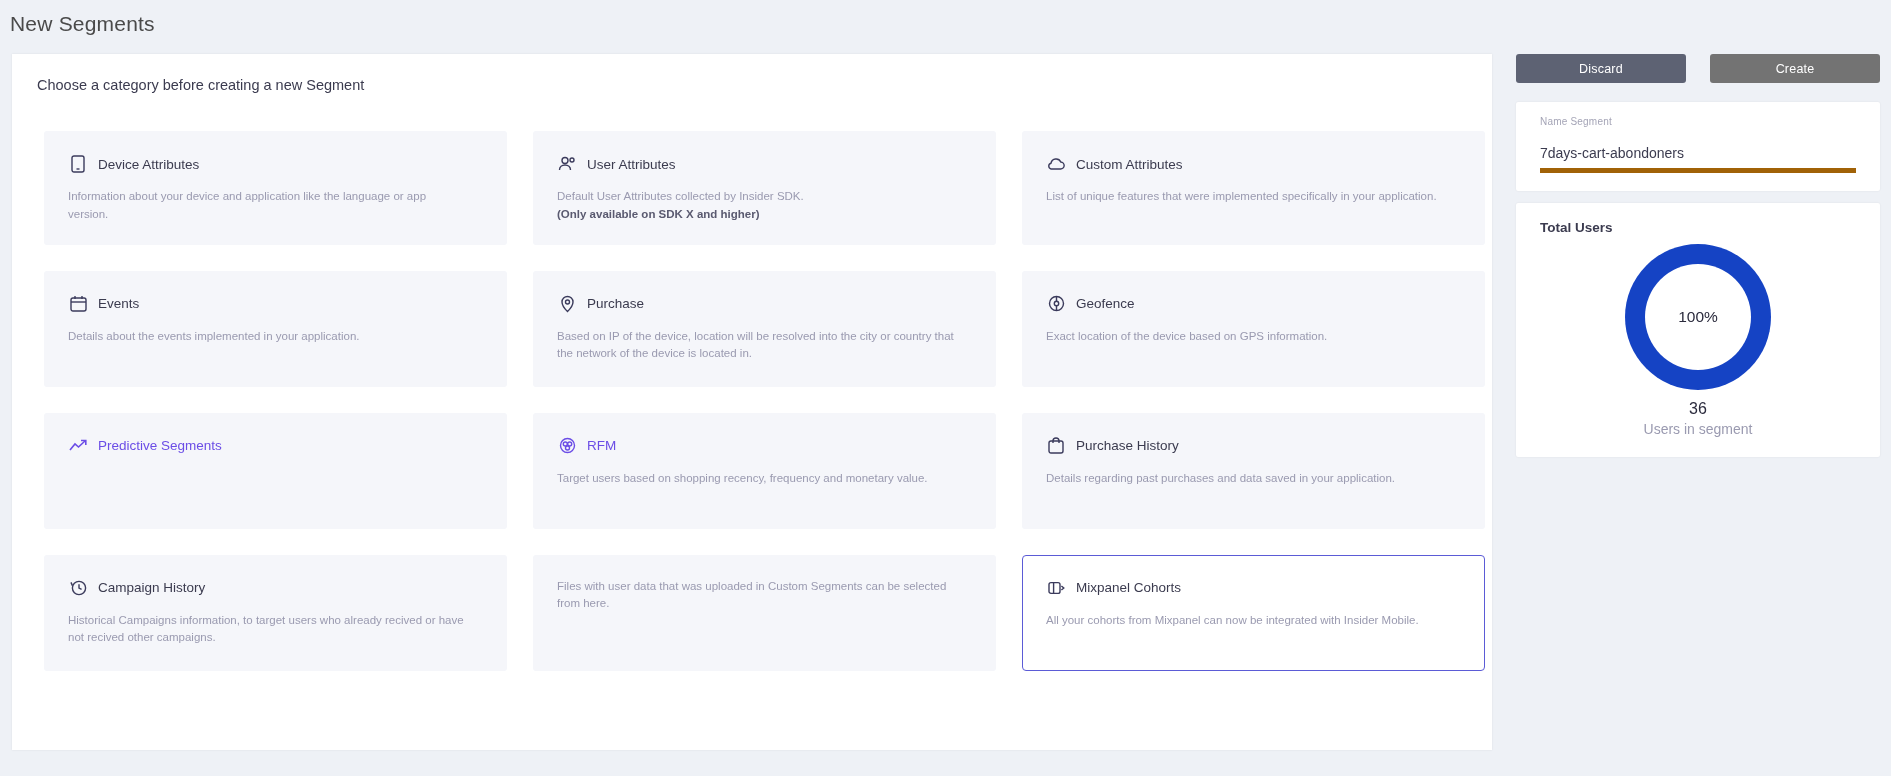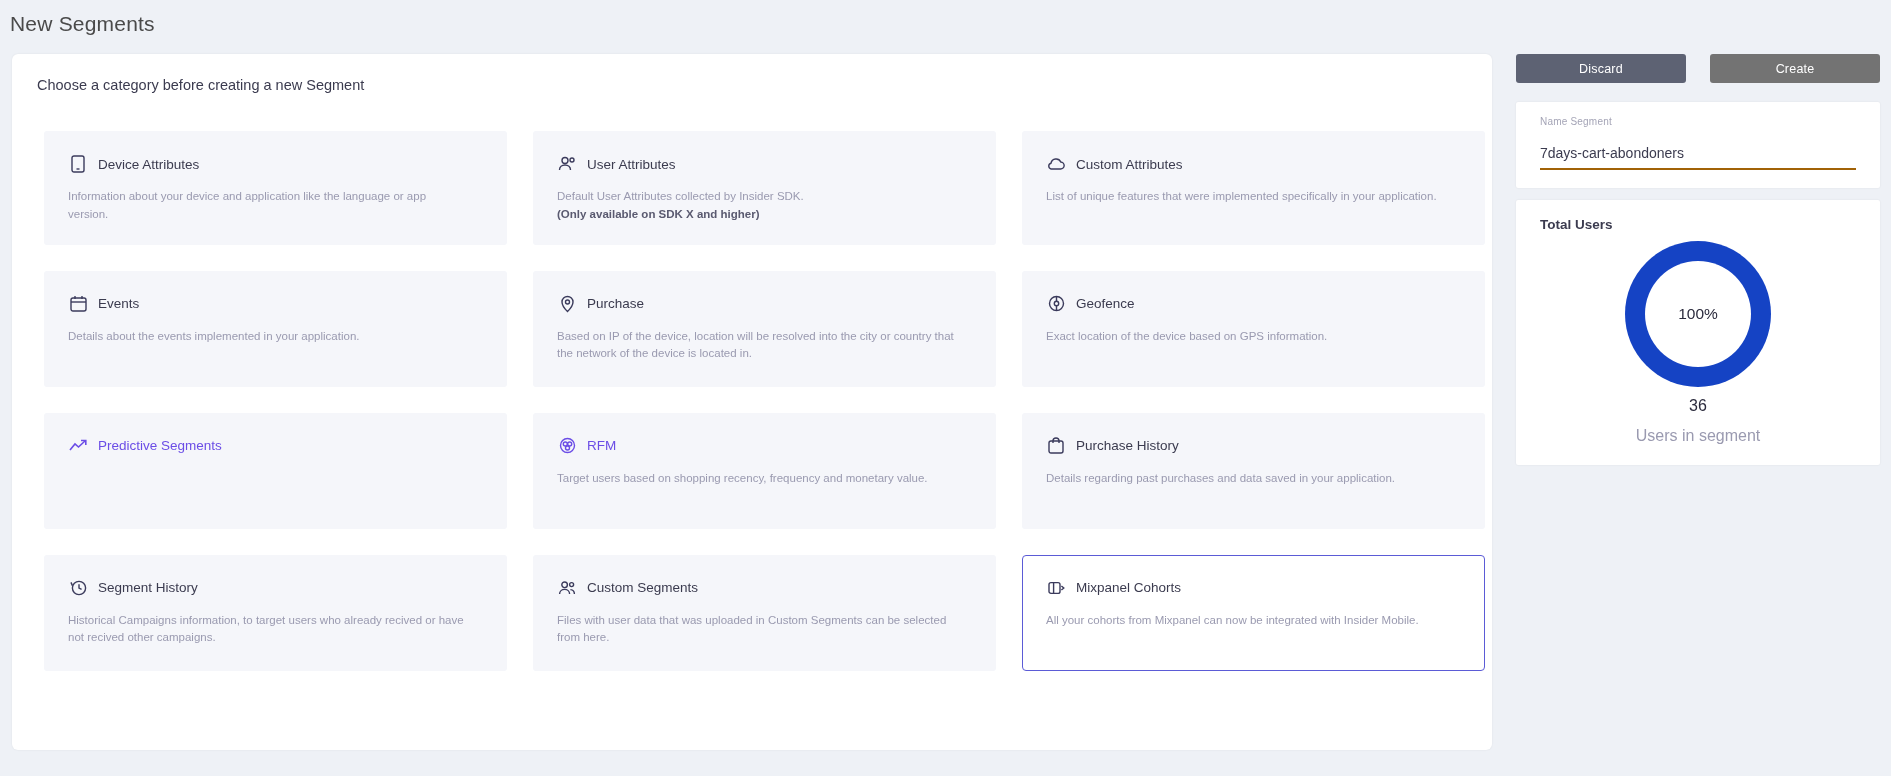--- a/index.html
+++ b/index.html
@@ -21,21 +21,21 @@
     font-weight: 400;
     letter-spacing: .2px;
   }
 
   
   .main-panel {
     position: absolute;
     left: 12px; top: 54px;
     width: 1480px; height: 696px;
     background: #ffffff;
-    border-radius: 6px;
+    border-radius: 0;
     box-shadow: 0 0 2px rgba(0,0,0,0.08);
   }
   .panel-heading {
     position: absolute;
     left: 25px; top: 23px;
     font-size: 14.5px;
     color: #3b3b4f;
     font-weight: 400;
   }
 
@@ -125,21 +125,21 @@
   }
   .field-label {
     font-size: 10px;
     color: #a4a4b6;
     margin-bottom: 16px;
     letter-spacing: .2px;
   }
   .field-input {
     width: 100%;
     border: none;
-    border-bottom: 2px solid #a16207;
+    border-bottom: 5px solid #a16207;
     outline: none;
     font-size: 14px;
     color: #3b3b4f;
     padding: 2px 0 7px 0;
     font-family: "Liberation Sans", sans-serif;
     background: transparent;
   }
 
   .users-card {
     margin-top: 12px;
@@ -174,23 +174,23 @@
     display: flex; align-items: center; justify-content: center;
     font-size: 15.5px;
     color: #2b2b3d;
   }
   .users-count {
     font-size: 16px;
     color: #2b2b3d;
     margin-top: 10px;
   }
   .users-sub {
-    font-size: 16px;
+    font-size: 14px;
     color: #9a9ab0;
-    margin-top: 12px;
+    margin-top: 3px;
   }
 </style>
 </head>
 <body>
 
 <div class="page">
 
   <div class="page-title">New Segments</div>
 
   <div class="main-panel">
@@ -325,37 +325,26 @@
 
       <div class="card tall">
         <div class="card-head">
           <span class="card-icon">
             <svg width="17" height="17" viewBox="0 0 17 17" fill="none" stroke="#3b3b5c" stroke-width="1.4">
                 <circle cx="9" cy="9" r="6.6"></circle>
                 <polyline points="9,5.2 9,9 11.6,10.4"></polyline>
                 <polyline points="2.4,6.6 1,3.4"></polyline>
               </svg>
           </span>
-          <span class="card-title">Segment History</span>
+          <span class="card-title">Campaign History</span>
         </div>
         <div class="card-desc">Historical Campaigns information, to target users who already recived or have not recived other campaigns.</div>
       </div>
 
       <div class="card tall">
-        <div class="card-head">
-          <span class="card-icon">
-            <svg width="18" height="16" viewBox="0 0 18 16" fill="none" stroke="#3b3b5c" stroke-width="1.4">
-                <circle cx="6.6" cy="4.8" r="2.8"></circle>
-                <path d="M1.6 14c0-2.7 2.2-4.6 5-4.6s5 1.9 5 4.6"></path>
-                <circle cx="13.6" cy="4.6" r="2"></circle>
-                <path d="M12.4 9.6c2.2.2 4 1.9 4 4.4"></path>
-              </svg>
-          </span>
-          <span class="card-title">Custom Segments</span>
-        </div>
         <div class="card-desc">Files with user data that was uploaded in Custom Segments can be selected from here.</div>
       </div>
 
       <div class="card tall selected">
         <div class="card-head">
           <span class="card-icon">
             <svg width="17" height="16" viewBox="0 0 17 16" fill="none" stroke="#3b3b5c" stroke-width="1.4">
                 <rect x="1" y="2.6" width="11" height="10.8" rx="2"></rect>
                 <line x1="5.6" y1="2.6" x2="5.6" y2="13.4"></line>
                 <polyline points="13.4,6 15.8,8 13.4,10"></polyline>

